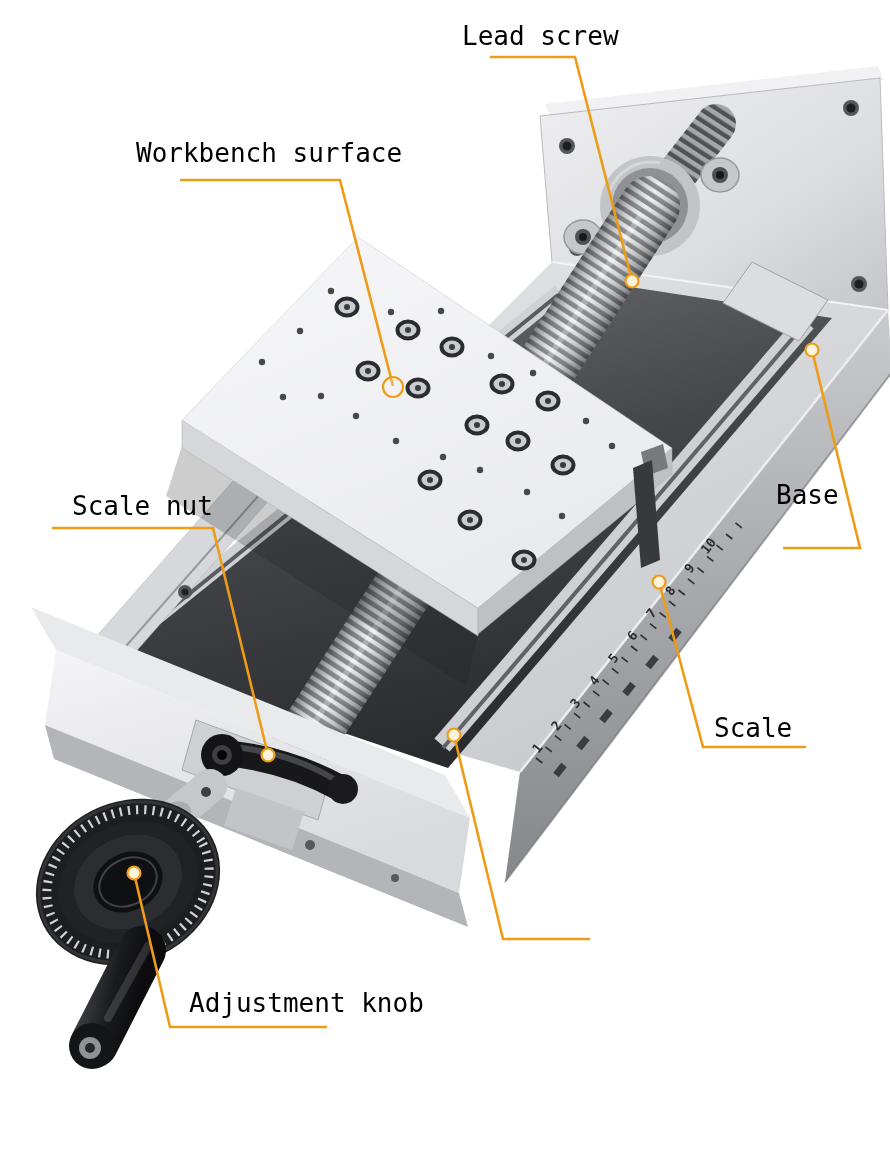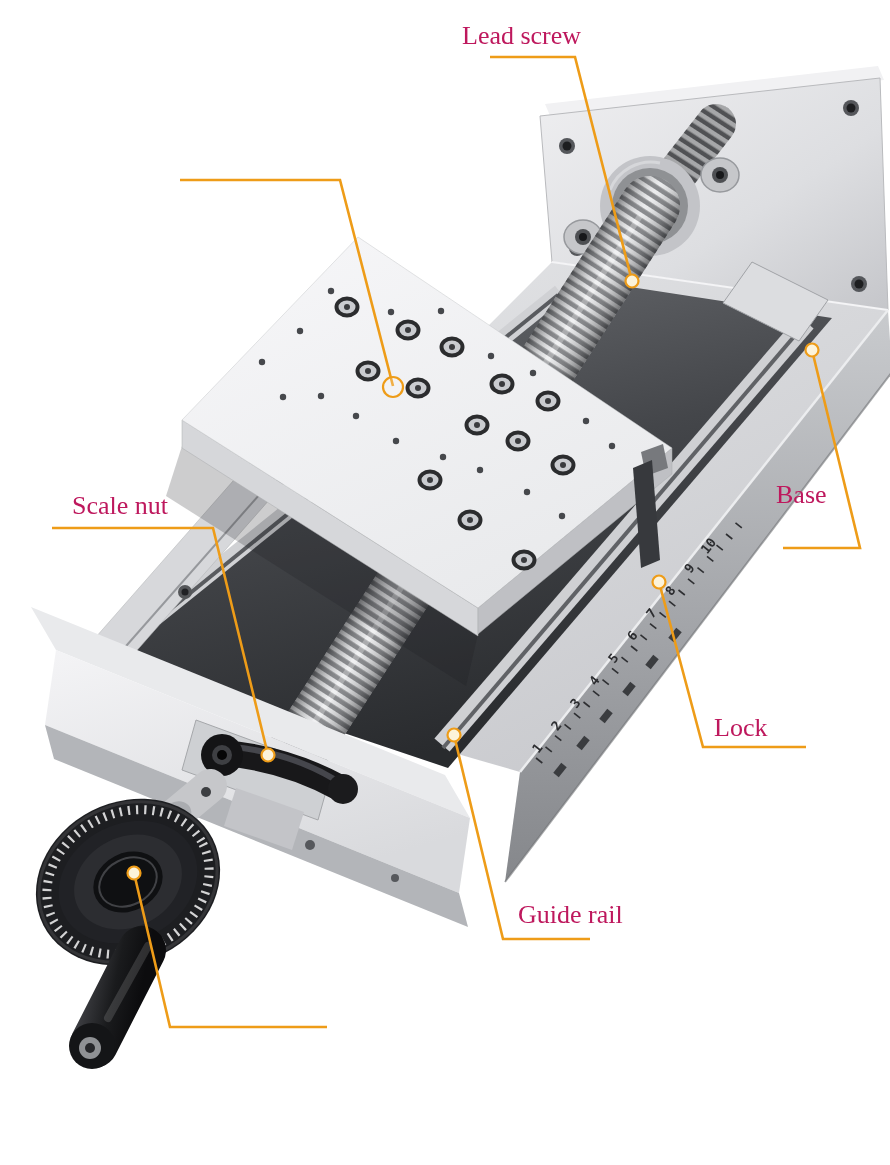--- a/index.html
+++ b/index.html
@@ -8,24 +8,23 @@
     width:890px;height:1165px;
     background:#ffffff;
     overflow:hidden;
     font-family:"DejaVu Sans Mono","Liberation Mono",monospace;
   }
   .stage svg{position:absolute;left:0;top:0;}
   .lbl{
     position:absolute;
     font-size:26px;
     line-height:1.1;
-    color:#be185d;
+    color:#000000;
     letter-spacing:0px;
     white-space:nowrap;
-    font-family:Liberation Serif, serif;
   }
   .snum{
     font-family:"DejaVu Sans Mono","Liberation Mono",monospace;
     font-size:13px;font-weight:bold;fill:#2c2d30;
     text-anchor:middle;
   }
   .dial{
     font-family:"DejaVu Sans Mono","Liberation Mono",monospace;
     font-size:14px;fill:#e9e9ea;text-anchor:middle;
   }
@@ -312,18 +311,19 @@
     <circle cx="393" cy="387" r="10" fill="rgba(255,255,255,0.2)"></circle>
     <circle cx="268" cy="755" r="6.5" fill="#FCF3DA"></circle>
     <circle cx="812" cy="350" r="6.5" fill="#FCF3DA"></circle>
     <circle cx="659" cy="582" r="6.5" fill="#FCF3DA"></circle>
     <circle cx="454" cy="735" r="6.5" fill="#FCF3DA"></circle>
     <circle cx="134" cy="873" r="6.5" fill="#FCF3DA"></circle>
   </g>
 </svg>
 
 <div class="lbl" style="left:462px;top:22px">Lead screw</div>
+<div class="lbl" style="left:136px;top:139px">Workbench surface</div>
 <div class="lbl" style="left:72px;top:492px">Scale nut</div>
 <div class="lbl" style="left:776px;top:481px">Base</div>
-<div class="lbl" style="left:714px;top:714px">Lock</div>
-<div class="lbl" style="left:518px;top:901px">Guide rail</div>
+<div class="lbl" style="left:714px;top:714px">Scale</div>
+<div class="lbl" style="left:189px;top:989px">Adjustment knob</div>
 
 </div>
 
 </body></html>

